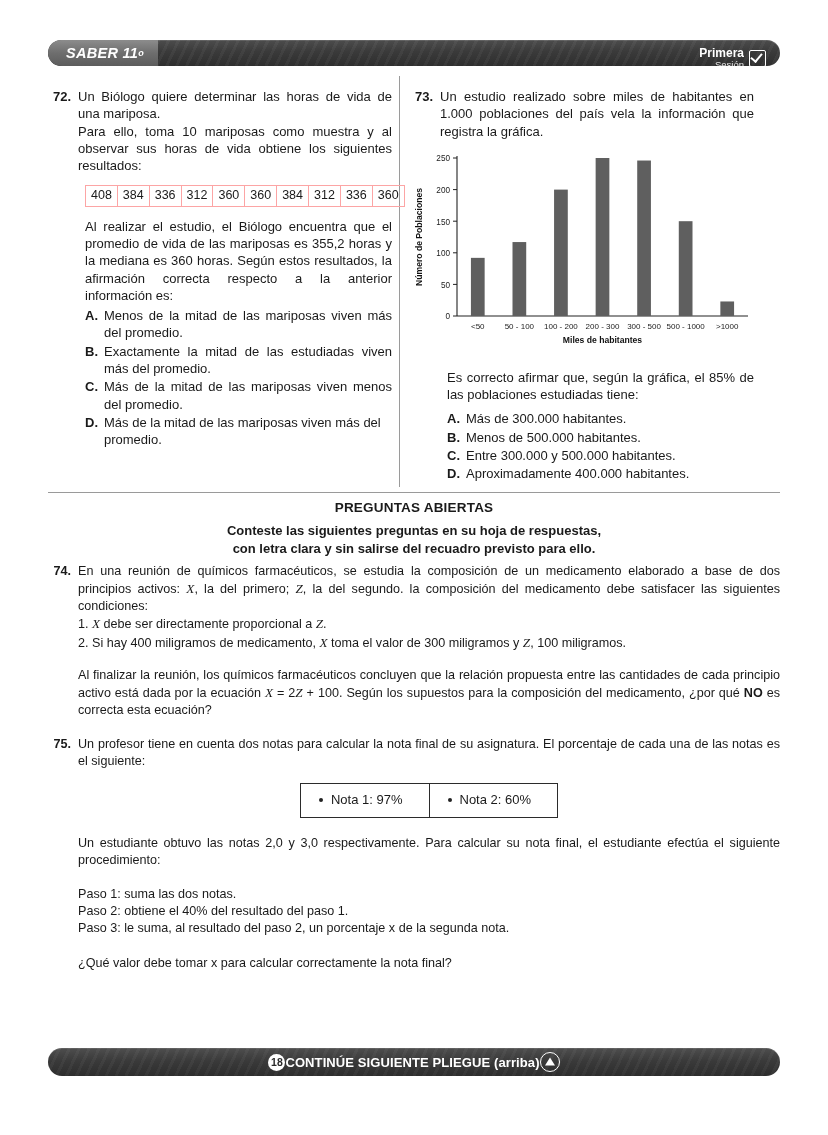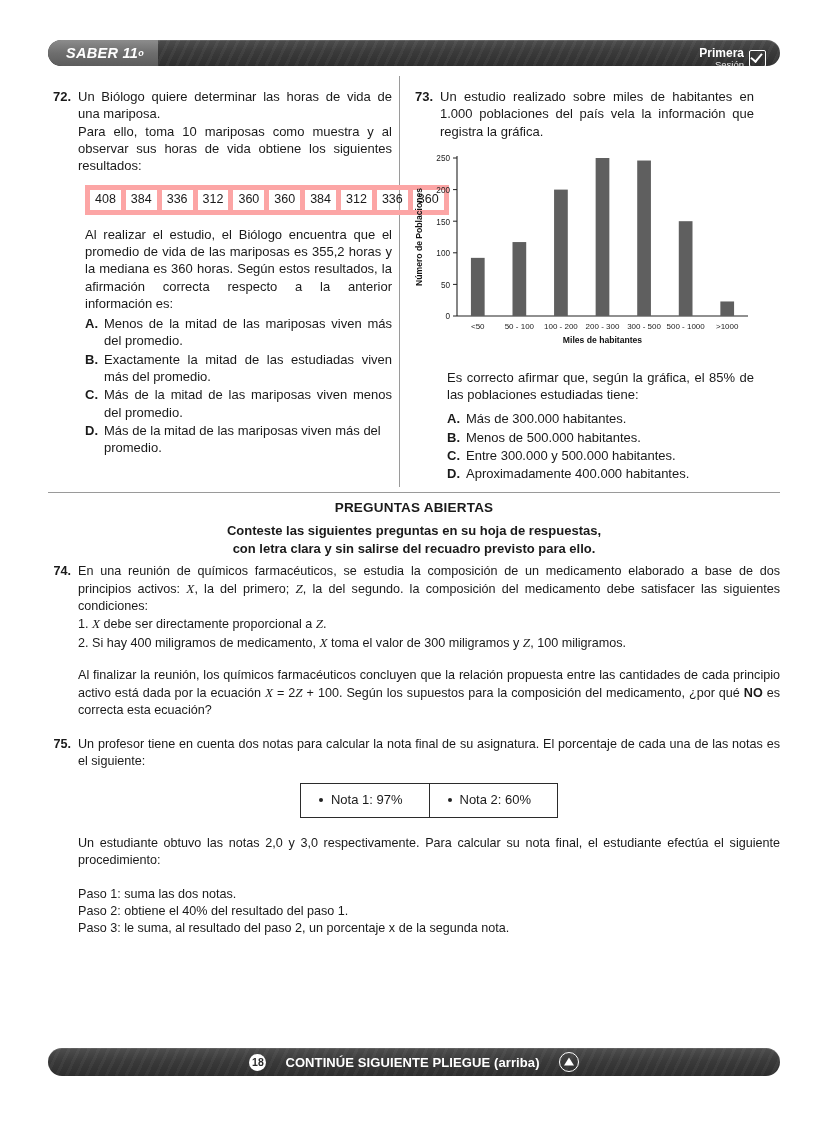--- a/index.html
+++ b/index.html
@@ -158,21 +158,21 @@
   }
   .indent-body { margin-left: 37px; }
 
   
   .values-table {
     border-collapse: collapse;
     margin: 11px 0 11px 0;
     font-size: 12.5px;
   }
   .values-table td {
-    border: 5px solid #fca5a5;
+    border: 1px solid #fca5a5;
     padding: 2px 5px 3px 5px;
     text-align: center;
     min-width: 16px;
     line-height: 1.15;
   }
 
   
   .opts { margin-top: 3px; }
   .opt {
     display: flex;
@@ -281,21 +281,21 @@
         115deg,
         rgba(255,255,255,0.04) 0px,
         rgba(255,255,255,0.04) 3px,
         rgba(0,0,0,0.0) 3px,
         rgba(0,0,0,0.0) 9px),
       linear-gradient(180deg, #4e4e4e 0%, #3a3a3a 45%, #2d2d2d 100%);
     box-shadow: inset 0 1px 0 rgba(255,255,255,0.1);
     display: flex;
     align-items: center;
     justify-content: center;
-    gap: 19px;
+    gap: 0;
   }
   .page-badge {
     width: 17px;
     height: 17px;
     border-radius: 50%;
     background: #ffffff;
     color: #2b2b2b;
     font-weight: bold;
     font-size: 10.5px;
     display: flex;
@@ -517,20 +517,21 @@
         <p>Un estudiante obtuvo las notas 2,0 y 3,0 respectivamente. Para calcular su nota final, el estudiante efectúa el siguiente procedimiento:</p>
 
         <div class="gap" style="height:17px;"></div>
 
         <p class="left">Paso 1: suma las dos notas.</p>
         <p class="left">Paso 2: obtiene el 40% del resultado del paso 1.</p>
         <p class="left">Paso 3: le suma, al resultado del paso 2, un porcentaje x de la segunda nota.</p>
 
         <div class="gap" style="height:17px;"></div>
 
+        <p class="left">¿Qué valor debe tomar x para calcular correctamente la nota final?</p>
       </div>
     </div>
   </div>
 
   <div class="footbar">
     <span class="page-badge">18</span>
     <span class="foot-txt">CONTINÚE SIGUIENTE PLIEGUE (arriba)</span>
     <span class="up-icon"></span>
   </div>
 

